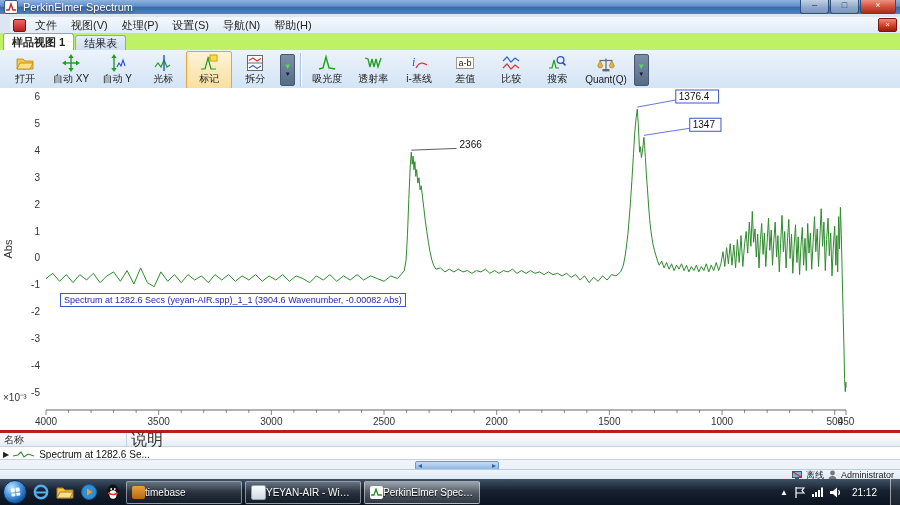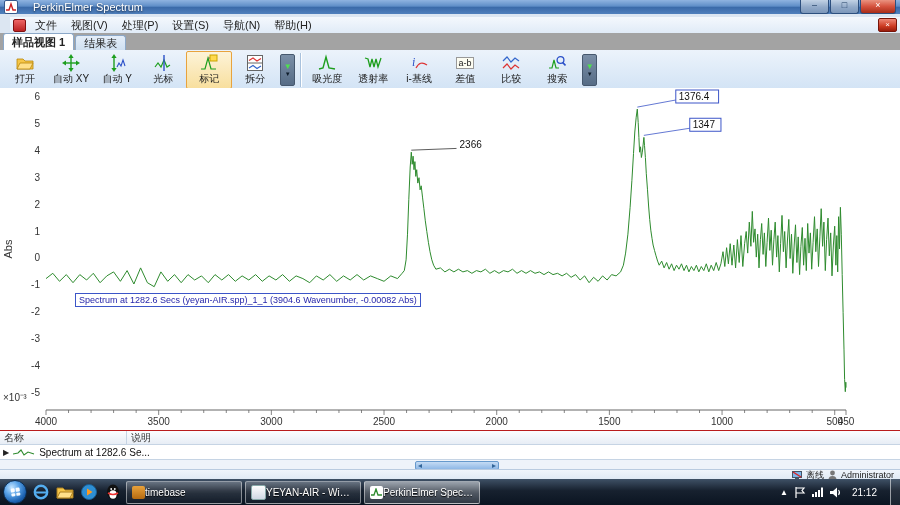--- a/index.html
+++ b/index.html
@@ -2,39 +2,39 @@
 <html><head>
 <meta charset="utf-8">
 <style>
   html,body{margin:0;padding:0;}
   body{width:900px;height:505px;overflow:hidden;position:relative;
        font-family:"Liberation Sans",sans-serif;background:#dce6f2;font-size:11px;}
   .band{position:absolute;left:0;right:0;}
 
   
   .titlebar{top:0;height:14px;background:linear-gradient(180deg,#8fb3e0,#5e8dc7 45%,#3a69a8 50%,#5080bd);
-            display:flex;align-items:center;padding:0 4px;gap:15px;}
+            display:flex;align-items:center;padding:0 4px;gap:5px;}
   .titlebar .title{font-size:11px;color:#fff;text-shadow:0 1px 2px rgba(0,0,0,.6);}
   .app-icon{width:12px;height:12px;background:#fff;border:1px solid #35598c;border-radius:2px;display:flex;align-items:center;justify-content:center;}
   .win-controls{margin-left:auto;display:flex;margin-top:-2px;}
   .win-btn{width:27px;height:15px;border:1px solid #2c4f7e;border-top:none;border-radius:0 0 3px 3px;
            background:linear-gradient(#cfdded,#93abc9 60%,#7c97ba);font-size:9px;line-height:14px;
            text-align:center;color:#1c3a60;margin-left:1px;}
   .win-btn.close{width:34px;background:linear-gradient(#f0a795,#d65440 55%,#a82c18);color:#fff;}
 
   
   .menubar{top:17px;height:16px;background:linear-gradient(#f4f8fd,#e0ebf7);border-bottom:1px solid #b9cbe0;
            display:flex;align-items:center;padding:0 3px;color:#222;margin-left:10px;}
   .menu-item{padding:0 7px;line-height:16px;}
   .child-doc{width:11px;height:11px;background:linear-gradient(#e66,#b22);border:1px solid #801010;border-radius:2px;margin-right:2px;}
   .child-close{margin-left:auto;width:17px;height:12px;background:linear-gradient(#ee8877,#cc3a22 60%,#991c0c);
                border:1px solid #77150a;border-radius:2px;color:#fff;font-size:8px;line-height:11px;text-align:center;}
 
   
-  .tabbar{top:33px;height:17px;background:#a3a3a3;display:flex;align-items:flex-end;padding-left:3px;gap:1px;border-bottom:1px solid #9db8d4;}
+  .tabbar{top:33px;height:17px;background:#bef264;display:flex;align-items:flex-end;padding-left:3px;gap:1px;border-bottom:1px solid #9db8d4;}
   .tab{font-size:11px;padding:0 8px;border:1px solid #8ca8c8;border-bottom:none;border-radius:3px 3px 0 0;
        background:linear-gradient(#e4eef9,#cfe0f1);height:14px;line-height:14px;white-space:nowrap;color:#222;}
   .tab.active{background:#fff;height:16px;line-height:16px;font-weight:bold;}
 
   
   .toolbar{top:50px;height:38px;background:linear-gradient(#ecf3fb,#d2e3f5);border-bottom:1px solid #a9c2dd;
            display:flex;align-items:stretch;padding:1px 2px;}
   .tbtn{display:flex;flex-direction:column;align-items:center;justify-content:center;gap:0;
         min-width:36px;padding:1px 4px;border:1px solid transparent;border-radius:2px;color:#1a1a1a;}
   .tbtn span{font-size:10px;white-space:nowrap;}
@@ -48,28 +48,28 @@
   .tsep{width:1px;background:#a9c2dd;margin:2px 3px;box-shadow:1px 0 0 #fff;}
 
   
   .chart-area{top:88px;height:342px;background:#fff;}
   #spectrum-svg{position:absolute;left:0;top:0;width:900px;height:342px;}
   .tick{font-size:10px;fill:#333;}
   .axis-label{font-size:12px;fill:#111;}
   .peak-text{font-size:10px;fill:#111;}
   .abs-label{position:absolute;left:-4px;top:155px;width:24px;text-align:center;
              transform:rotate(-90deg);font-size:11px;color:#333;}
-  .cursor-readout{position:absolute;left:75px;top:205px;border:1px solid #3c55c8;color:#2626aa;
+  .cursor-readout{position:absolute;left:60px;top:205px;border:1px solid #3c55c8;color:#2626aa;
                   background:rgba(255,255,255,.95);font-size:9px;padding:0 3px;line-height:12px;white-space:nowrap;}
 
   
-  .results{top:430px;height:29px;border-top:1px solid #b91c1c;background:#fff;}
+  .results{top:430px;height:29px;border-top:3px solid #b91c1c;background:#fff;}
   .results-header{height:13px;display:flex;background:linear-gradient(#fcfdfe,#e7edf5);border-bottom:1px solid #c6d4e4;color:#333;}
   .col-name{width:118px;padding:0 4px;border-right:1px solid #c6d4e4;line-height:13px;font-size:10px;}
-  .col-desc{flex:1;padding:0 4px;line-height:13px;font-size:10px;}
+  .col-desc{flex:1;padding:0 4px;line-height:13px;font-size:16px;}
   .results-row{height:15px;display:flex;align-items:center;padding:0 3px;gap:4px;}
   .row-marker{font-size:8px;color:#222;line-height:8px;}
   .row-name{font-size:10px;color:#111;white-space:nowrap;}
 
   
   .hscroll{top:459px;height:10px;background:#eef3fa;border-top:1px solid #c6d4e4;}
   .hthumb{position:absolute;left:415px;top:1px;width:78px;height:7px;background:linear-gradient(#c4dbf4,#8fb8e6);
           border:1px solid #6699cc;border-radius:2px;display:flex;justify-content:space-between;align-items:center;padding:0 2px;}
   .harrow{width:0;height:0;border-style:solid;}
   .harrow.left{border-width:2.5px 4px 2.5px 0;border-color:transparent #336699 transparent transparent;}
@@ -225,20 +225,30 @@
     </svg>
     <span>比较</span>
   </div>
   <div class="tbtn">
     <svg viewBox="0 0 18 18">
       <polyline points="1,14 4,14 6,6 8,14 11,14" fill="none" stroke="#1d9e1d" stroke-width="1.2"></polyline>
       <circle cx="12.5" cy="6" r="3.4" fill="none" stroke="#2b50c8" stroke-width="1.3"></circle>
       <line x1="14.8" y1="8.6" x2="17.5" y2="11.5" stroke="#2b50c8" stroke-width="1.6"></line>
     </svg>
     <span>搜索</span>
+  </div>
+  <div class="tbtn">
+    <svg viewBox="0 0 18 18">
+      <line x1="9" y1="2.5" x2="9" y2="13" stroke="#667" stroke-width="1.2"></line>
+      <line x1="2.5" y1="4.5" x2="15.5" y2="4.5" stroke="#667" stroke-width="1.2"></line>
+      <path d="M0.8 9.5a2.4 2.4 0 0 0 4.8 0L3.2 4.8z" fill="#e8b33c" stroke="#a87d1e" stroke-width="0.7"></path>
+      <path d="M12.4 9.5a2.4 2.4 0 0 0 4.8 0L14.8 4.8z" fill="#e8b33c" stroke="#a87d1e" stroke-width="0.7"></path>
+      <rect x="5.5" y="13" width="7" height="2.4" fill="#667"></rect>
+    </svg>
+    <span>Quant(Q)</span>
   </div>
   <div class="tdrop">
     <span class="garrow">▼</span>
     <span class="barrow">▼</span>
   </div>
 </div>
 
 <div class="band chart-area">
   <svg id="spectrum-svg">
       <line x1="46" y1="322" x2="846" y2="322" stroke="#666" stroke-width="1"></line>

